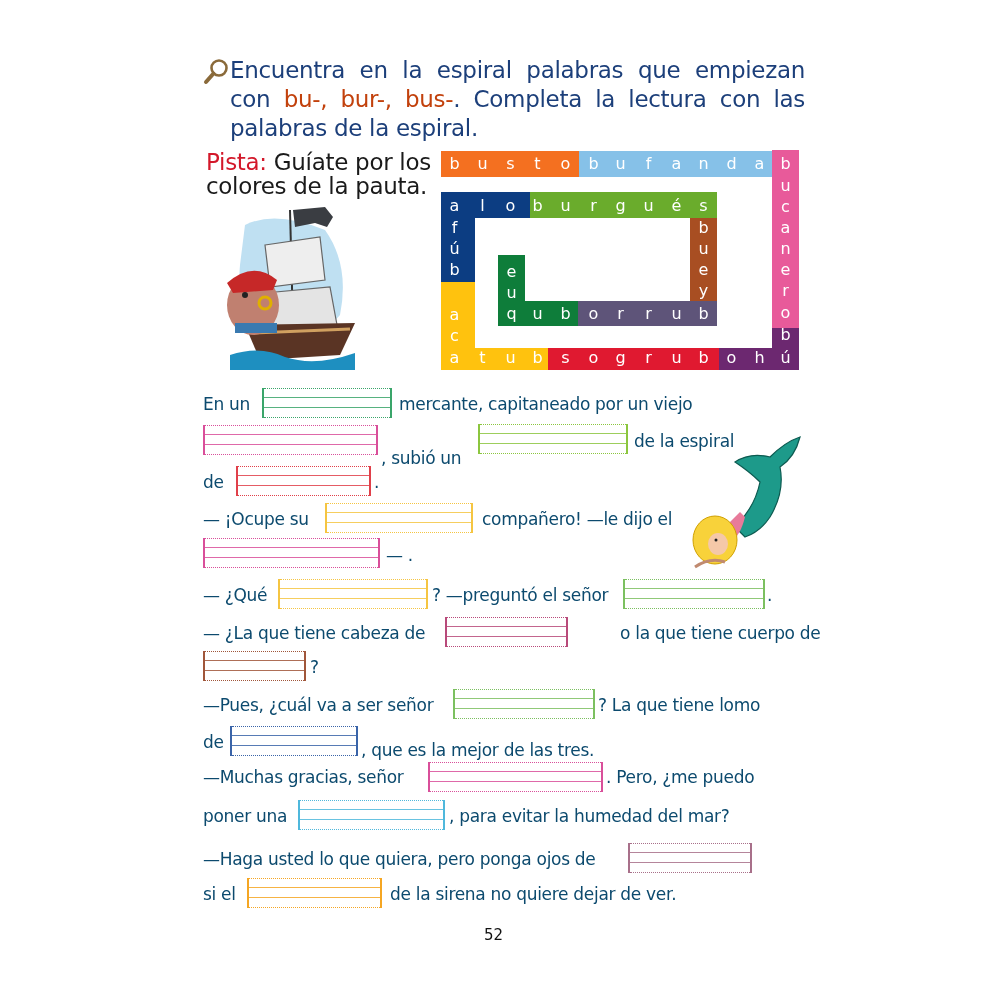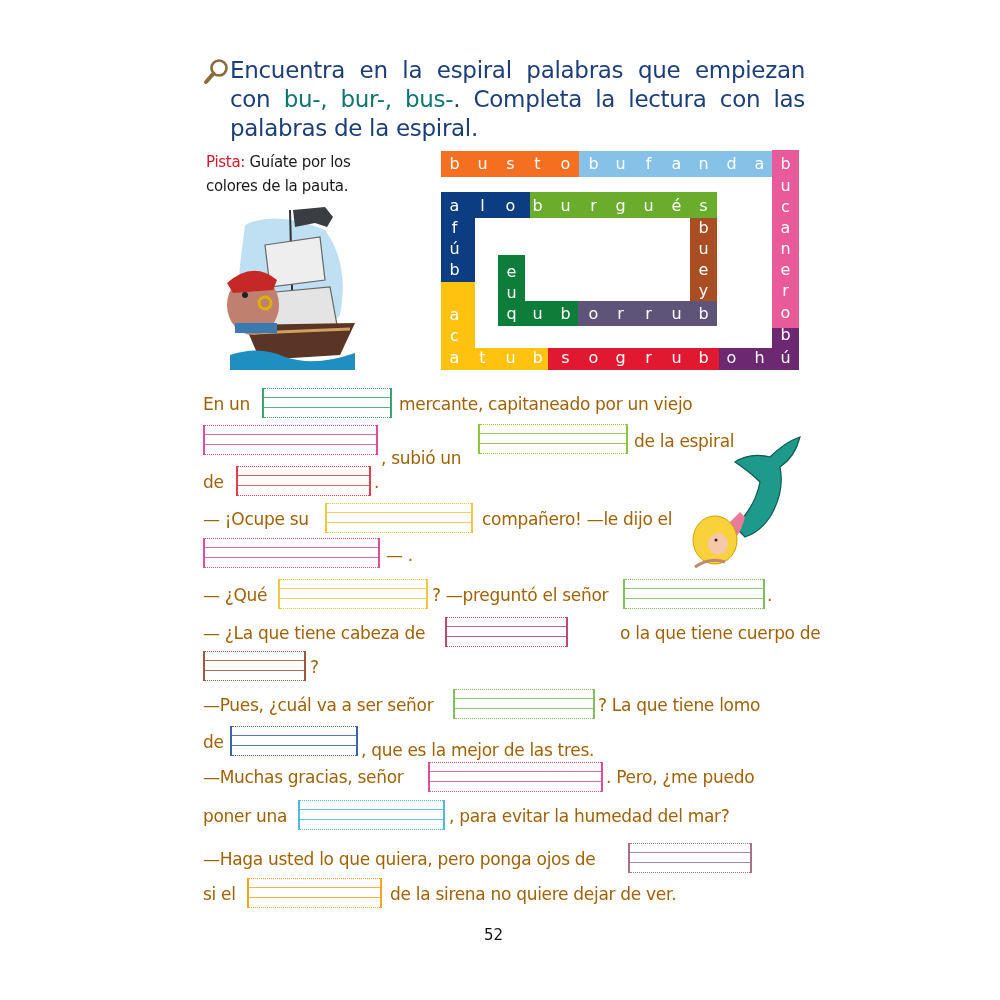--- a/index.html
+++ b/index.html
@@ -1,27 +1,27 @@
 <!DOCTYPE html>
 <html><head>
 <meta charset="utf-8">
 <style>
   html, body { margin:0; padding:0; background:#ffffff; }
   body { width:1000px; height:1000px; position:relative; overflow:hidden; font-family:"DejaVu Sans", sans-serif; }
   .title { position:absolute; left:230px; top:56px; width:575px; font-size:23px; line-height:29px; color:#1c3f7a; text-align:justify; text-align-last:left; letter-spacing:-0.3px; }
-  .title .hl { color:#0f766e; }
+  .title .hl { color:#c2410c; }
   .mag { position:absolute; left:203px; top:58px; width:26px; height:28px; }
-  .hint { position:absolute; left:206px; top:150px; font-size:15px; line-height:24px; color:#1a1a1a; letter-spacing:-0.3px; }
+  .hint { position:absolute; left:206px; top:150px; font-size:23px; line-height:24px; color:#1a1a1a; letter-spacing:-0.3px; }
   .hint .lbl { color:#d3182a; }
   .ship { position:absolute; left:215px; top:205px; width:155px; height:165px; }
   .mermaid { position:absolute; left:690px; top:432px; width:115px; height:145px; }
   .spiral { position:absolute; left:0; top:0; }
   .seg { position:absolute; }
   .cell { position:absolute; width:27px; height:20px; color:#ffffff; font-size:16px; line-height:20px; text-align:center; font-family:"DejaVu Sans", sans-serif; }
-  .story { position:absolute; left:203px; font-size:17px; color:#a16207; letter-spacing:-0.3px; white-space:nowrap; line-height:24px; }
+  .story { position:absolute; left:203px; font-size:17px; color:#0c4a6e; letter-spacing:-0.3px; white-space:nowrap; line-height:24px; }
   .blank { position:absolute; height:30px; box-sizing:border-box; border-left:2px solid; border-right:2px solid; }
   .blank::before { content:""; position:absolute; left:0; right:0; top:0; border-top:1px dotted; border-color:inherit; }
   .blank::after { content:""; position:absolute; left:0; right:0; bottom:0; border-top:1px dotted; border-color:inherit; }
   .blank .l1 { position:absolute; left:0; right:0; top:9px; border-top:1px solid; border-color:inherit; opacity:.85; }
   .blank .l2 { position:absolute; left:0; right:0; top:19px; border-top:1px solid; border-color:inherit; opacity:.85; }
   .pnum { position:absolute; left:484px; top:926px; font-size:15px; color:#111; }
 </style>
 </head>
 <body>
 

